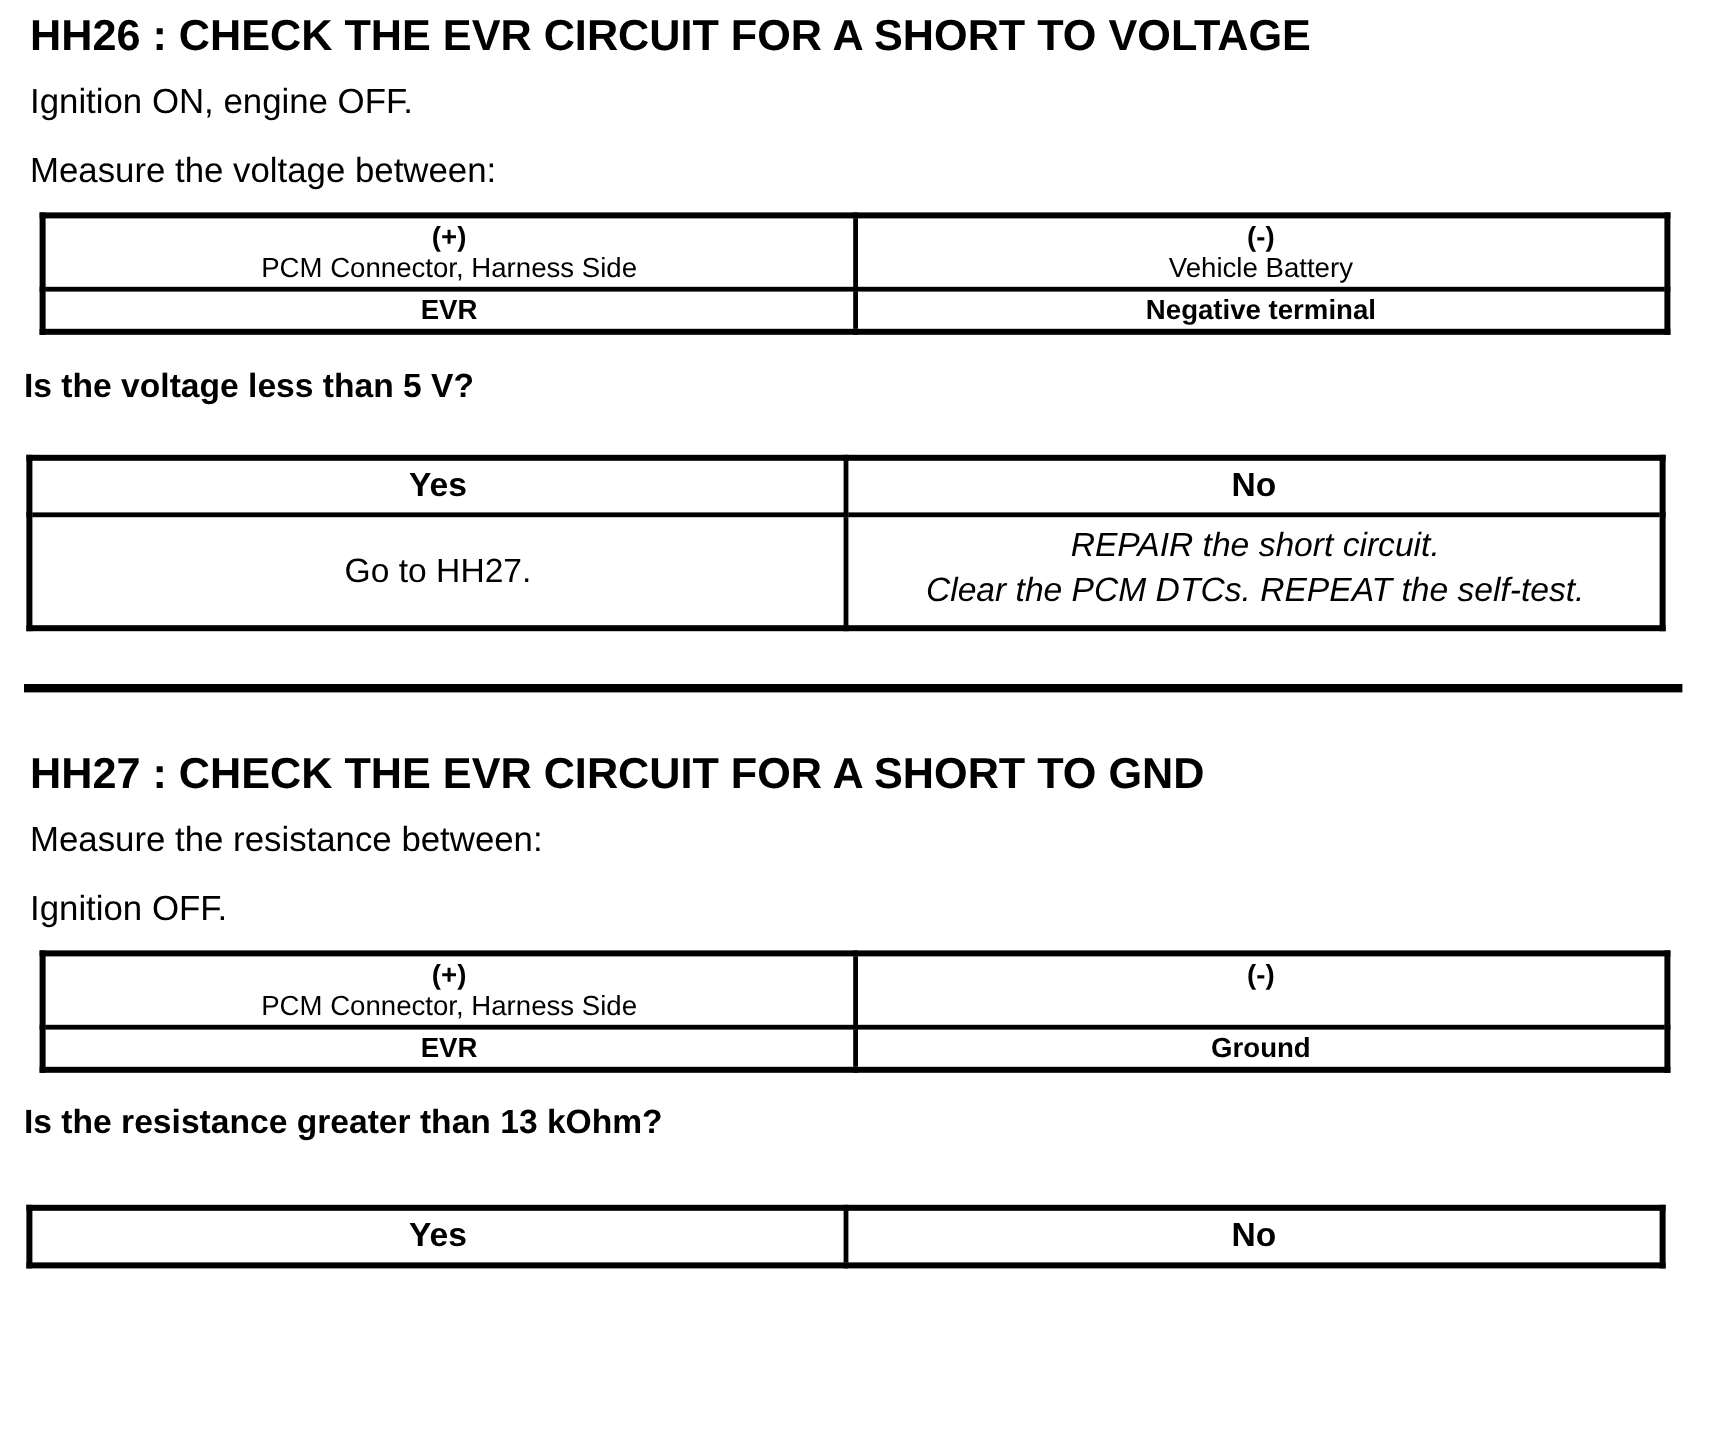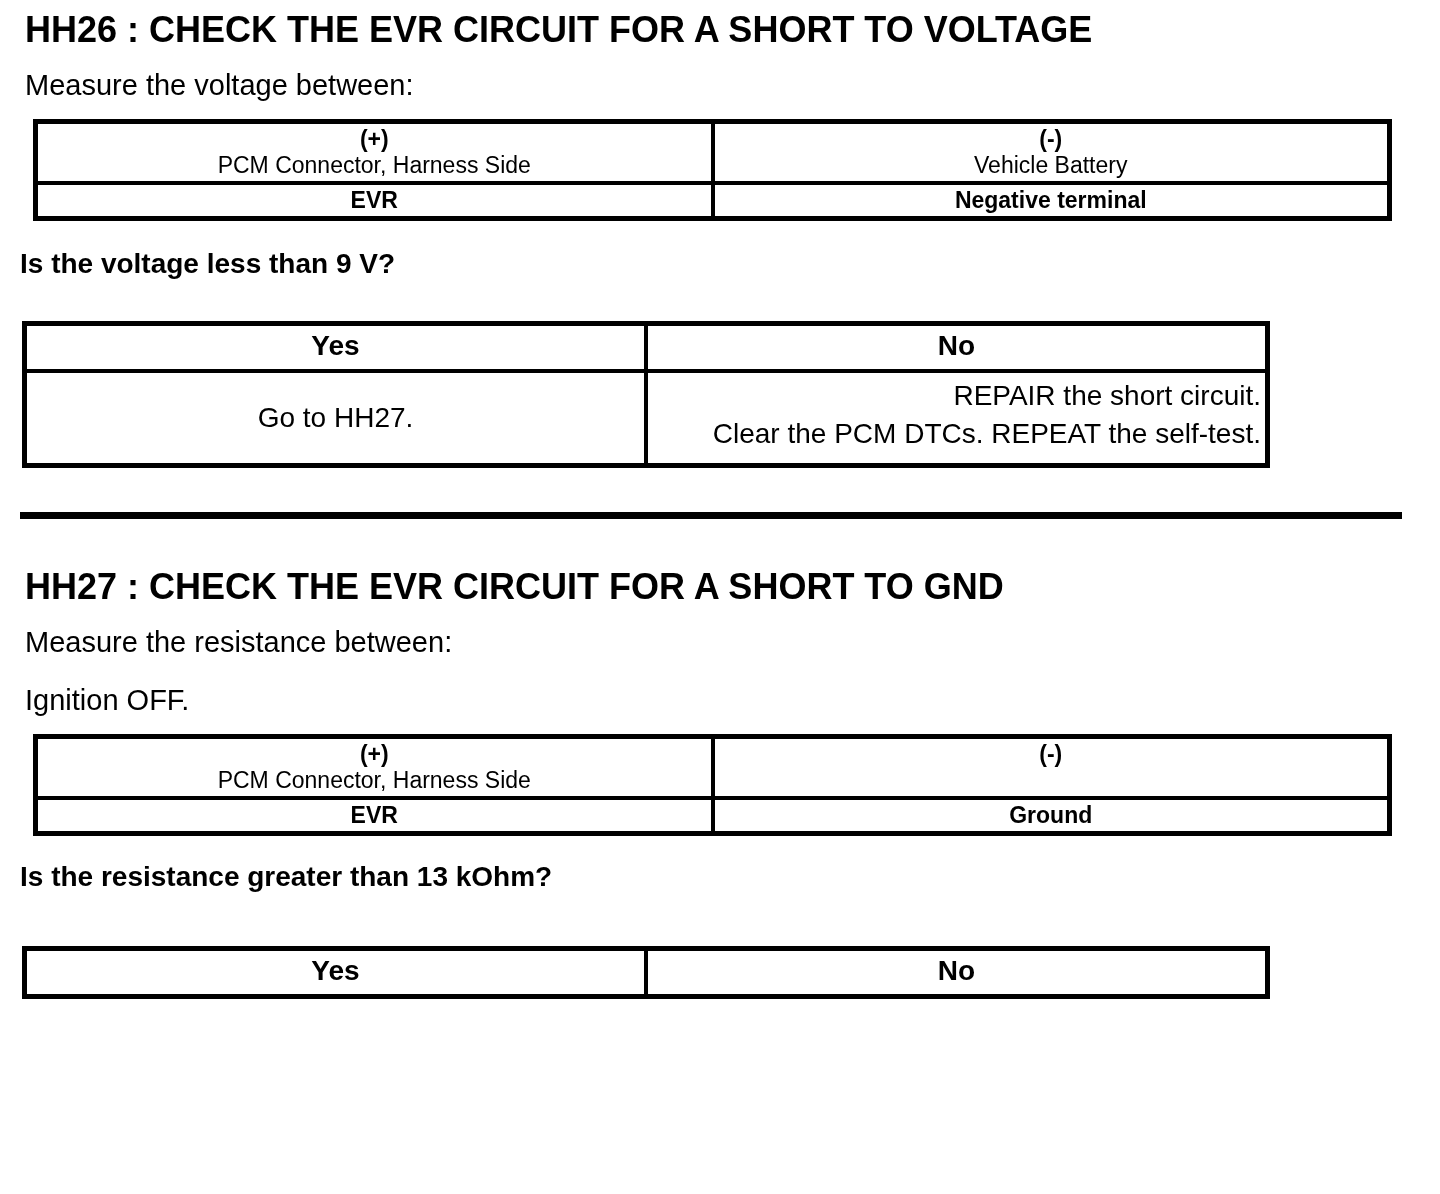--- a/index.html
+++ b/index.html
@@ -44,55 +44,56 @@
   .question {
     font-size: 28px; font-weight: bold;
     margin: 26px 0 0 20px; line-height: 34px;
   }
 
   
   table.result-table {
     border-collapse: collapse;
     border: 5px solid #000;
     table-layout: fixed;
-    width: 1248px;
+    width: 1366px;
     margin: 40px 0 0 22px;
   }
   table.result-table th {
     border: 4px solid #000;
     font-size: 28px; font-weight: bold;
     text-align: center;
     padding: 4px 0 7px 0;
   }
   table.result-table td {
     border: 4px solid #000;
     font-size: 28px;
   }
   td.yes-cell { text-align: center; vertical-align: middle; padding: 6px 0; }
-  td.no-cell  { text-align: right; vertical-align: top; padding: 4px 4px 10px 6px; }
+  td.no-cell  { text-align: center; vertical-align: top; padding: 4px 4px 10px 6px; font-style: italic; }
   .no-line { line-height: 38px; }
 
   .divider {
     height: 7px; width: 1382px;
     background: #000000;
     margin: 44px 0 0 20px;
   }
 
   section.mt2 .measure-table { margin-top: 16px; }
   section.mt2 .result-table { margin-top: 52px; }
   section.mt2 .question { margin-top: 24px; }
   .heading-2 { margin-top: 52px; }
 </style>
 </head>
 <body>
 
 <div class="page">
 
   <section>
     <div class="step-heading">HH26 : CHECK THE EVR CIRCUIT FOR A SHORT TO VOLTAGE</div>
+    <div class="body-text">Ignition ON, engine OFF.</div>
     <div class="body-text">Measure the voltage between:</div>
 
     <table class="measure-table">
       <tbody>
           <tr>
         <td>
           <div class="sign">(+)</div>
           <div class="lead-label">PCM Connector, Harness Side</div>
         </td>
         <td>
@@ -100,21 +101,21 @@
           <div class="lead-label">Vehicle Battery</div>
         </td>
       </tr>
       <tr>
         <td class="lead-value">EVR</td>
         <td class="lead-value">Negative terminal</td>
       </tr>
     </tbody>
       </table>
 
-    <div class="question">Is the voltage less than 9 V?</div>
+    <div class="question">Is the voltage less than 5 V?</div>
 
     <table class="result-table">
       <tbody>
           <tr>
         <th>Yes</th>
         <th>No</th>
       </tr>
       <tr>
         <td class="yes-cell">Go to HH27.</td>
         <td class="no-cell">

